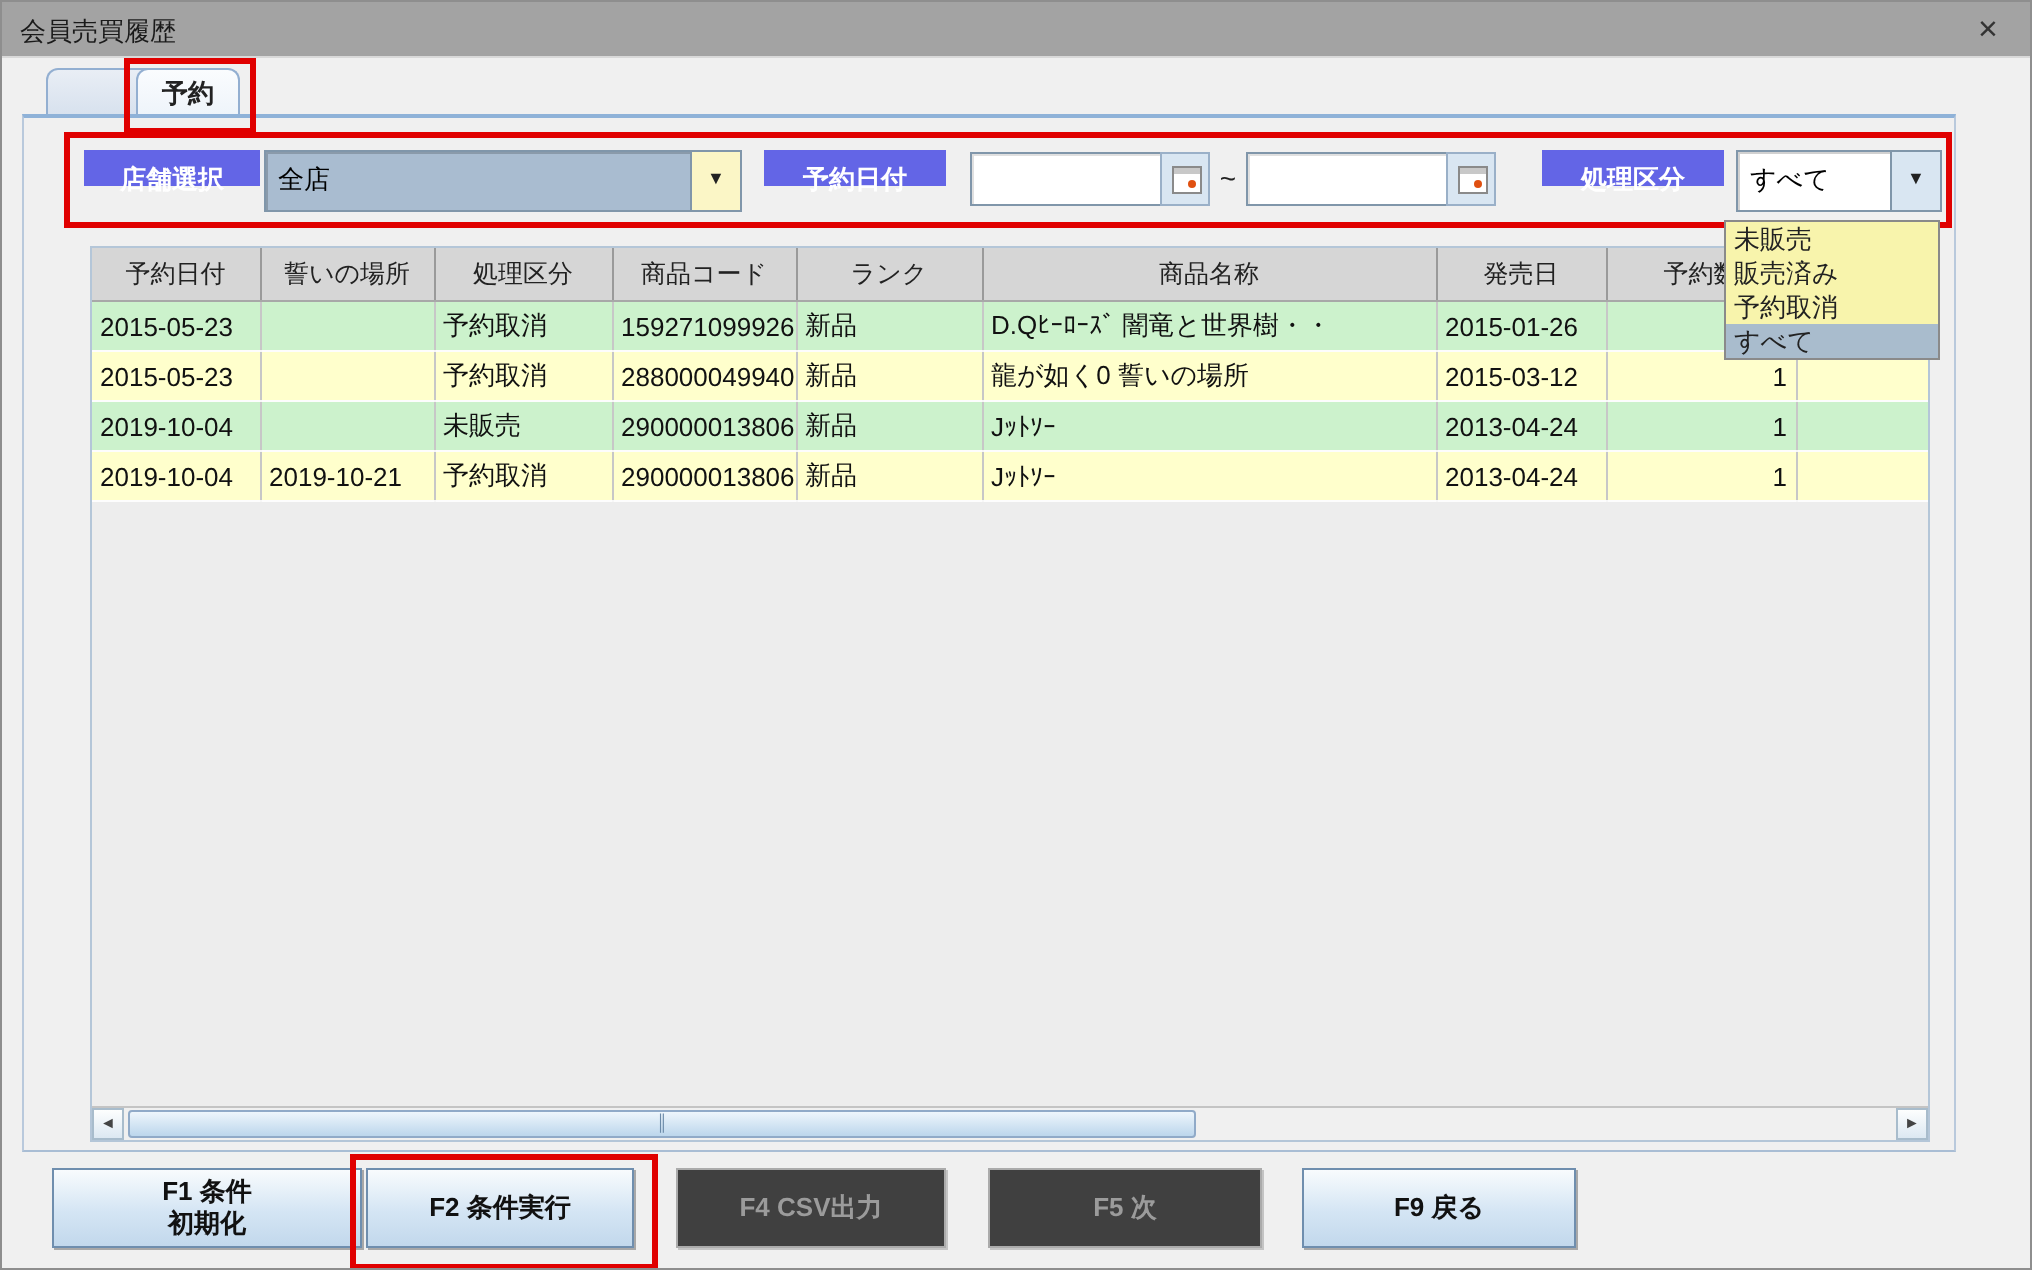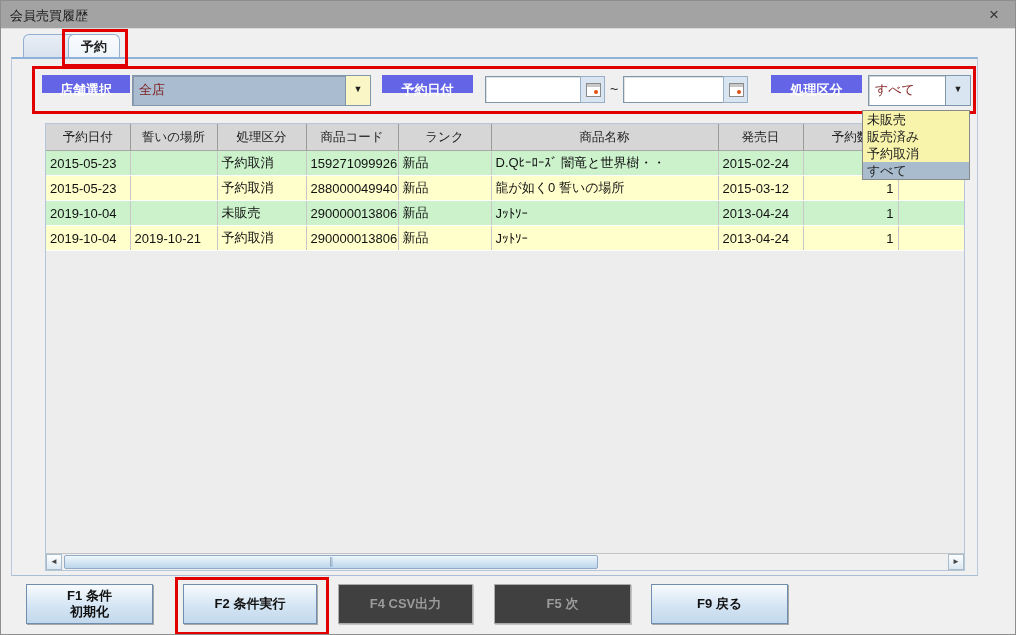--- a/index.html
+++ b/index.html
@@ -24,21 +24,21 @@
   .redbox-f2{left:174px;top:576px;width:148px;height:52px;}
   
   .flabel{position:absolute;top:72px;height:18px;background:#6365e6;color:#ffffff;font-size:13px;font-weight:bold;
           text-align:center;line-height:29px;}
   .lbl-store{left:40px;width:88px;}
   .lbl-date{left:380px;width:91px;}
   .lbl-cat{left:769px;width:91px;}
   .combo{position:absolute;top:72px;height:29px;border:1px solid #8096aa;box-shadow:inset 1px 1px 0 rgba(0,0,0,0.18);display:flex;}
   .combo-store{left:130px;width:237px;background:#a9bcd0;}
   .combo-cat{left:866px;width:101px;background:#ffffff;}
-  .combo-value{flex:1;font-size:13px;color:#7f1d1d;line-height:27px;padding-left:6px;overflow:hidden;white-space:nowrap;}
+  .combo-value{flex:1;font-size:13px;color:#000000;line-height:27px;padding-left:6px;overflow:hidden;white-space:nowrap;}
   .combo-btn{width:24px;border-left:1px solid #8096aa;font-size:9px;color:#222;text-align:center;line-height:27px;cursor:pointer;}
   .btn-yellow{background:#fbf6c6;}
   .btn-blue{background:#d9e6f2;}
   .datefield{position:absolute;top:73px;height:25px;background:#fff;border:1px solid #8096aa;box-shadow:inset 1px 1px 0 rgba(0,0,0,0.12);font-size:13px;padding:0 4px;}
   .date-from{left:483px;width:86px;}
   .date-to{left:621px;width:91px;}
   .calbtn{position:absolute;top:73px;width:25px;height:27px;background:#d9e6f2;border:1px solid #9ab0c8;box-sizing:border-box;cursor:pointer;}
   .cal1{left:578px;}
   .cal2{left:721px;}
   .calicon{position:absolute;left:5px;top:6px;width:13px;height:12px;background:#fff;border:1px solid #8a8a8a;}
@@ -69,21 +69,21 @@
             box-sizing:border-box;font-size:8px;color:#444;text-align:center;line-height:14px;cursor:pointer;}
   .sb-left{left:0;}
   .sb-right{right:0;}
   .sb-thumb{position:absolute;left:18px;top:1px;width:534px;height:14px;background:linear-gradient(#eef6fc,#bcd6ec);
             border:1px solid #90aac8;border-radius:2px;box-sizing:border-box;text-align:center;font-size:8px;color:#6b8aa8;line-height:12px;cursor:grab;}
   
   .fbtn{position:absolute;top:583px;height:40px;box-sizing:border-box;font-size:13px;font-weight:bold;color:#111;
         text-align:center;display:flex;align-items:center;justify-content:center;white-space:pre-line;line-height:16px;cursor:pointer;
         background:linear-gradient(#f8fbfd,#d4e5f4 55%,#c2d8ec);border:1px solid #6f8eae;box-shadow:1px 1px 0 #a8a8a8;}
   .fbtn.disabled{background:#404040;border:1px solid #ababab;box-shadow:1px 1px 0 #c4c4c4;color:#9b9b9b;cursor:default;}
-  .b-f1{left:25px;width:127px;}
+  .b-f1{left:25px;width:155px;}
   .b-f2{left:182px;width:134px;}
   .b-f4{left:337px;width:135px;}
   .b-f5{left:493px;width:137px;}
   .b-f9{left:650px;width:137px;}
   .b-f12{left:807px;width:136px;}
 </style>
 </head>
 <body>
 
 <div class="window">
@@ -149,21 +149,21 @@
             </tr>
           </thead>
           <tbody>
             <tr class="row-green">
               <td class="c-left">2015-05-23</td>
               <td class="c-left"></td>
               <td class="c-left">予約取消</td>
               <td class="c-code">159271099926</td>
               <td class="c-left">新品</td>
               <td class="c-left">D.Qﾋｰﾛｰｽﾞ 闇竜と世界樹・・</td>
-              <td class="c-left">2015-02-24</td>
+              <td class="c-left">2015-01-26</td>
               <td class="c-num"></td>
               <td class="c-amt"></td>
             </tr>
             <tr class="row-yellow">
               <td class="c-left">2015-05-23</td>
               <td class="c-left"></td>
               <td class="c-left">予約取消</td>
               <td class="c-code">288000049940</td>
               <td class="c-left">新品</td>
               <td class="c-left">龍が如く0 誓いの場所</td>

